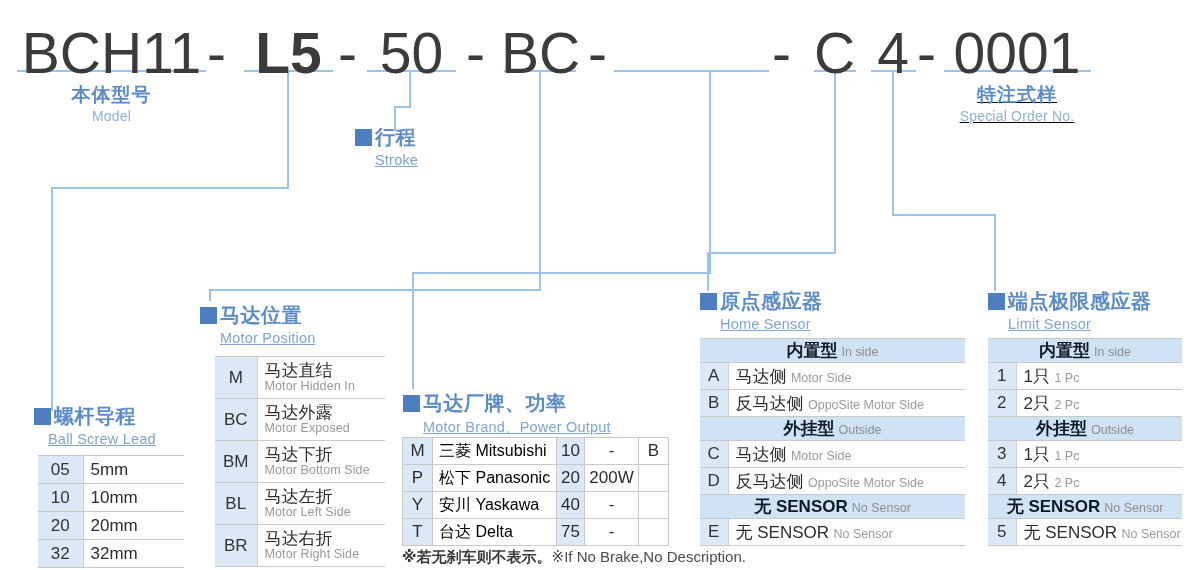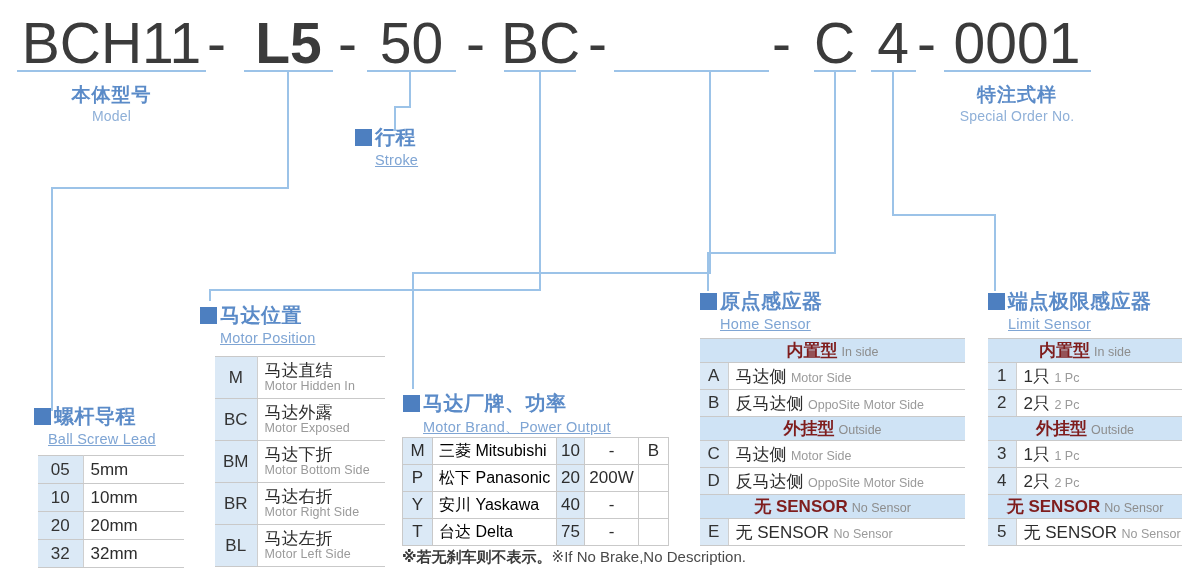--- a/index.html
+++ b/index.html
@@ -9,21 +9,21 @@
     position:relative;overflow:hidden;
     -webkit-font-smoothing:antialiased;
   }
   #root{position:absolute;left:0;top:0;width:1200px;height:570px;}
 
   
   #lines{position:absolute;left:0;top:0;width:1200px;height:570px;pointer-events:none;}
 
   
   .code-row{
-    position:absolute;left:0;top:12px;width:1200px;height:62px;
+    position:absolute;left:0;top:22px;width:1200px;height:62px;
   }
   .code-seg{
     position:absolute;top:0;
     font-size:57px;line-height:62px;
     color:#3b3b3b;font-weight:400;
     letter-spacing:0px;white-space:nowrap;
     text-align:center;
   }
   .code-dash{
     position:absolute;top:0;font-size:57px;line-height:62px;color:#3b3b3b;
@@ -66,21 +66,21 @@
   
   .stroke-tb{position:absolute;border-collapse:collapse;table-layout:fixed;}
   .stroke-tb td{border-top:1px solid #c3c3c3;border-bottom:1px solid #c3c3c3;padding:0 0 0 8px;}
   .stroke-hi{background:#cfe3f5;font-size:19px;color:#262626;height:25px;}
   .stroke-lo{background:#fff;height:25px;}
   .stroke-lo .inl-cn{font-size:18px;color:#1f1f1f;font-weight:500;}
   .stroke-lo .inl-en{font-size:13px;color:#8c8c8c;}
 
   
   .band{background:#cfe3f5;text-align:center;height:23px;}
-  .band .cn{font-size:17px;color:#7f1d1d;font-weight:600;}
+  .band .cn{font-size:17px;color:#0f172a;font-weight:600;}
   .band .en{font-size:12.5px;color:#8d8d8d;margin-left:4px;}
 
   
   table.mb{border-collapse:collapse;position:absolute;table-layout:fixed;}
   table.mb td{border:1px solid #c9c9c9;padding:0;height:26px;vertical-align:middle;}
   table.mb td.kc{background:#dbe9f6;text-align:center;font-size:17px;color:#2d2d2d;}
   table.mb td.nm{background:#fff;padding-left:6px;}
   table.mb td.num{background:#dbe9f6;text-align:center;font-size:17px;color:#2d2d2d;}
   table.mb td.pw{background:#fff;text-align:center;font-size:17px;color:#2d2d2d;}
   table.mb td.bk{background:#fff;text-align:center;font-size:17px;color:#2d2d2d;}
@@ -132,21 +132,21 @@
     <span class="code-seg" style="left:802px;width:65px;">C</span>
     <span class="code-seg" style="left:865px;width:56px;">4</span>
     <span class="code-dash" style="left:917px;">-</span>
     <span class="code-seg" style="left:943px;width:148px;">0001</span>
   </div>
 
   <div class="toplabel" style="left:18px;top:82px;width:187px;">
     <span class="cn">本体型号</span>
     <span class="en">Model</span>
   </div>
-  <div class="toplabel" style="left:943px;top:82px;width:148px;">
+  <div class="toplabel" style="left:943px;top:82px;width:148px;text-decoration:underline;">
     <span class="cn">特注式样</span>
     <span class="en">Special Order No.</span>
   </div>
 
   <div class="sec-head" style="left:355px;top:124px;">
     <span class="bullet"></span><span class="cn">行程</span>
     <span class="en" style="margin-left:20px;">Stroke</span>
   </div>
 
   <div class="sec-head" style="left:200px;top:302px;">
@@ -174,31 +174,31 @@
         </td>
       </tr>
       <tr style="height:42px;">
         <td class="k">BM</td>
         <td class="v">
           <span class="cn">马达下折</span>
           <span class="en">Motor Bottom Side</span>
         </td>
       </tr>
       <tr style="height:42px;">
+        <td class="k">BL</td>
+        <td class="v">
+          <span class="cn">马达左折</span>
+          <span class="en">Motor Left Side</span>
+        </td>
+      </tr>
+      <tr style="height:42px;">
         <td class="k">BR</td>
         <td class="v">
           <span class="cn">马达右折</span>
           <span class="en">Motor Right Side</span>
-        </td>
-      </tr>
-      <tr style="height:42px;">
-        <td class="k">BL</td>
-        <td class="v">
-          <span class="cn">马达左折</span>
-          <span class="en">Motor Left Side</span>
         </td>
       </tr>
     </tbody>
   </table>
 
   <div class="sec-head" style="left:34px;top:403px;">
     <span class="bullet"></span><span class="cn">螺杆导程</span>
     <span class="en" style="margin-left:14px;">Ball Screw Lead</span>
   </div>
   <table class="t" style="left:38px;top:455px;width:146px;">

